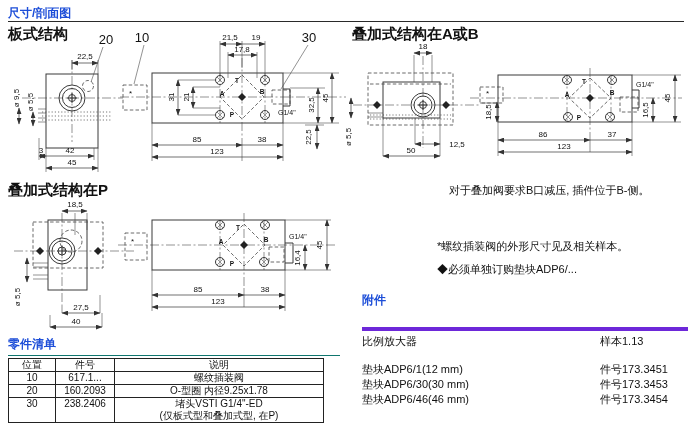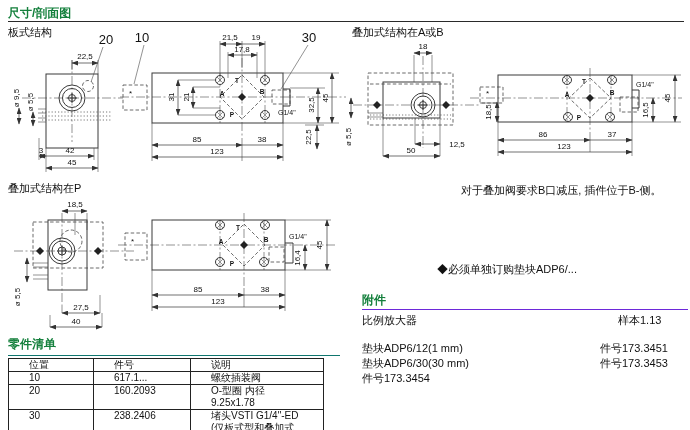--- a/index.html
+++ b/index.html
@@ -1,20 +1,20 @@
 <!DOCTYPE html>
 <html><head>
 <meta charset="utf-8">
 <style>
   html,body{margin:0;padding:0;background:#fff;}
   .page{position:relative;width:690px;height:430px;background:#fff;overflow:hidden;
         font-family:"Liberation Sans",sans-serif;color:#111;}
   .abs{position:absolute;}
-  .sec-title{font-size:12px;font-weight:bold;color:#15803d;}
-  .lbl{font-size:11px;color:#111;}
+  .sec-title{font-size:12px;font-weight:bold;color:#1d4ed8;}
+  .lbl{font-size:15px;color:#111;font-weight:bold;}
   .note{font-size:11px;color:#111;white-space:nowrap;}
   .rule{position:absolute;height:1px;background:#2a2a2a;}
   
   svg text{font-family:"Liberation Sans",sans-serif;}
   .ln{stroke:#3a3a3a;stroke-width:1;fill:none;}
   .tn{stroke:#4a4a4a;stroke-width:.6;fill:none;}
   .cl{stroke:#666;stroke-width:.7;stroke-dasharray:9 2.5 2 2.5;fill:none;}
   .dsh{stroke:#444;stroke-width:.8;stroke-dasharray:3.5 2.2;fill:none;}
   .dot{stroke:#555;stroke-width:.8;stroke-dasharray:1.2 2;fill:none;}
   .dim{stroke:#333;stroke-width:.7;fill:none;}
@@ -22,21 +22,21 @@
   text.d{font-size:8px;fill:#111;}
   text.p{font-size:6.5px;font-weight:bold;fill:#111;}
   text.g{font-size:7px;fill:#111;}
   text.co{font-size:13px;fill:#111;}
   
   .acc{font-size:11px;}
   .acc-row{display:flex;line-height:15px;height:15px;}
   .acc-row .l{width:238px;flex:none;}
   
   .pt{border-collapse:collapse;font-size:10px;table-layout:fixed;width:316px;margin-top:2px;}
-  .pt td{border:1px solid #222;padding:0 20px;vertical-align:top;line-height:12px;color:#111;}
+  .pt td{border:1px solid #222;padding:0 1px;vertical-align:top;line-height:12px;color:#111;text-align:center;}
 </style>
 </head>
 <body>
 
 <div class="page">
 
   <div class="abs sec-title" style="left:8px;top:5px;">尺寸/剖面图</div>
   <div class="rule" style="left:8px;top:21px;width:676px;"></div>
   <div class="abs lbl" style="left:8px;top:25px;">板式结构</div>
   <div class="abs lbl" style="left:352px;top:25px;">叠加式结构在A或B</div>
@@ -307,38 +307,40 @@
     <text class="d" transform="rotate(-90 182 73)" x="182" y="73" text-anchor="middle">16,4</text>
     <path class="tn" d="M34,85 V126 M167,85 V126 M126,103 V122"></path>
     <line class="dim" x1="34" y1="110" x2="126" y2="110" marker-start="url(#aF)" marker-end="url(#aF)"></line>
     <line class="dim" x1="126" y1="110" x2="167" y2="110" marker-end="url(#aF)"></line>
     <text class="d" x="80" y="107" text-anchor="middle">85</text>
     <text class="d" x="147" y="107" text-anchor="middle">38</text>
     <line class="dim" x1="34" y1="122" x2="167" y2="122" marker-start="url(#aF)" marker-end="url(#aF)"></line>
     <text class="d" x="100" y="119" text-anchor="middle">123</text>
   </svg>
 
-  <div class="abs note" style="left:461px;top:183px;">对于叠加阀要求B口减压, 插件位于B-侧。</div>
+  <div class="abs note" style="left:449px;top:183px;">对于叠加阀要求B口减压, 插件位于B-侧。</div>
+  <div class="abs note" style="left:437px;top:239px;">*螺纹插装阀的外形尺寸见及相关样本。</div>
   <div class="abs note" style="left:437px;top:262px;">◆必须单独订购垫块ADP6/...</div>
 
   <div class="abs acc" style="left:362px;top:292px;width:326px;">
-    <div class="sec-title" style="border-bottom:1px solid #6d28d9;padding-bottom:0;">附件</div>
-    <div class="acc-row" style="margin-top:3px;gap:18px;">
+    <div class="sec-title" style="border-bottom:4px solid #6d28d9;padding-bottom:18px;">附件</div>
+    <div class="acc-row" style="margin-top:3px;">
       <span class="l">比例放大器</span>
       <span>样本1.13</span>
     </div>
     <div class="acc-row" style="margin-top:13px;">
-      <span class="l">垫块ADP6/12(1 mm)</span>
+      <span class="l">垫块ADP6/1(12 mm)</span>
       <span>件号173.3451</span>
     </div>
     <div class="acc-row">
       <span class="l">垫块ADP6/30(30 mm)</span>
       <span>件号173.3453</span>
     </div>
     <div class="acc-row">
+      <span class="l">垫块ADP6/46(46 mm)</span>
       <span>件号173.3454</span>
     </div>
   </div>
 
   <div class="abs" style="left:8px;top:336px;width:332px;">
     <div class="sec-title" style="border-bottom:1px solid #0f766e;padding-bottom:2px;width:332px;">零件清单</div>
     <table class="pt">
       <tbody>
           <tr>
         <td style="width:44px;">位置</td>

